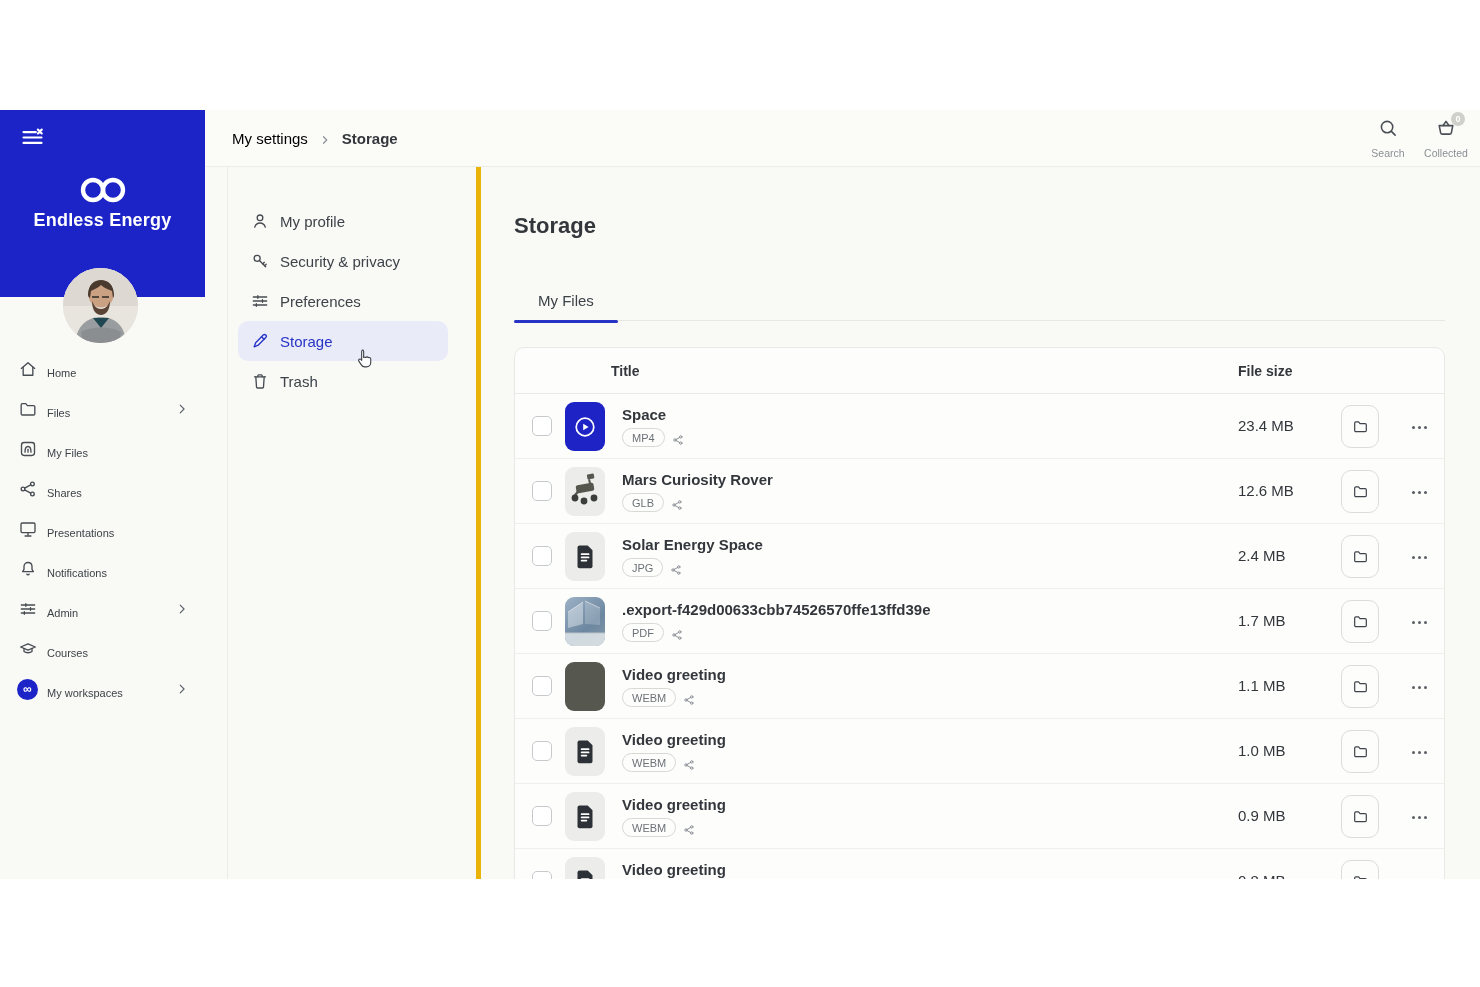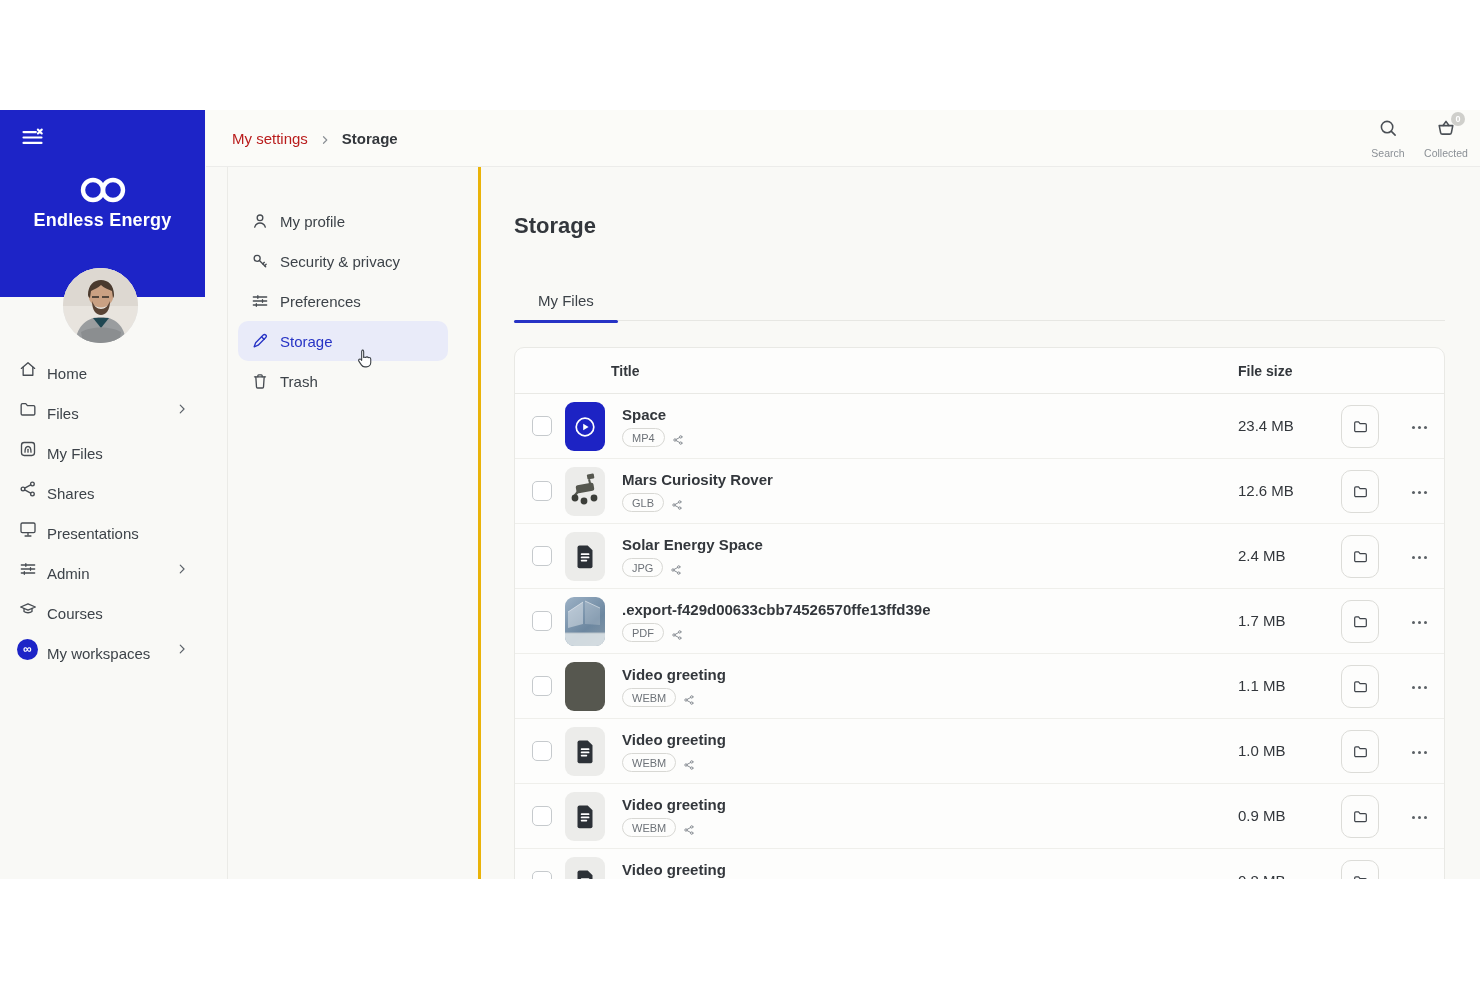--- a/index.html
+++ b/index.html
@@ -16,42 +16,42 @@
   .brand-logo { position:absolute; left:0; right:0; top:64px; height:32px; display:flex; justify-content:center; color:#fff; }
   .brand-logo svg { width:52px; height:32px; }
   .brand-name { position:absolute; left:0; right:0; top:100px; text-align:center; color:#fff; font-size:18px; font-weight:700; letter-spacing:.2px; }
   .avatar { position:absolute; left:63px; top:158px; width:75px; height:75px; border-radius:50%; overflow:hidden; background:#dfe3e6; }
   .avatar svg { width:100%; height:100%; display:block; }
 
   .side-nav { position:absolute; left:0; top:239px; width:205px; }
   .nav-item { height:40px; display:flex; align-items:center; padding:0 16px 0 18px; gap:9px; cursor:pointer; }
   .nav-item .icon { width:20px; height:20px; color:#474c52; flex:0 0 20px; }
   .nav-item .icon svg { width:100%; height:100%; }
-  .nav-item .lbl { font-size:15px; color:#3d4349;margin-top:8px; }
+  .nav-item .lbl { font-size:11px; color:#3d4349;margin-top:8px; }
   .nav-item .chev { margin-left:auto; width:14px; height:14px; color:#5c6269; display:none; }
   .nav-item .chev svg { width:100%; height:100%; }
   .nav-item .chev.show { display:block; }
   .ws-badge { width:21px; height:21px; border-radius:50%; background:#1d24c7; color:#fff; display:flex; align-items:center; justify-content:center; font-size:12px; font-weight:700; flex:0 0 21px; margin-left:-1px; }
 
   
   .topbar { position:absolute; left:206px; top:0; right:0; height:57px; background:#fbfbf8; border-bottom:1px solid #ececea; }
   .breadcrumb { position:absolute; left:26px; top:0; height:56px; display:flex; align-items:center; gap:11px; font-size:15px; }
-  .crumb { color:#b91c1c; cursor:pointer; }
+  .crumb { color:#000000; cursor:pointer; }
   .crumb.current { color:#33373c; font-weight:700; cursor:default; }
   .crumb-sep { width:12px; height:12px; color:#8b9096; }
   .crumb-sep svg { width:100%; height:100%; }
   .topbar-actions { position:absolute; right:10px; top:7px; display:flex; gap:10px; }
   .tb-action { position:relative; min-width:48px; display:flex; flex-direction:column; align-items:center; cursor:pointer; }
   .tb-action .icon { width:22px; height:22px; color:#4a4f55; position:relative; }
   .tb-action .icon svg { width:100%; height:100%; }
   .tb-action .cap { font-size:10.5px; color:#8b9096; margin-top:8px; }
   .count-badge { position:absolute; right:-8px; top:-5px; width:14px; height:14px; border-radius:50%; background:#cfcfcb; color:#fff; font-size:9px; font-weight:700; display:flex; align-items:center; justify-content:center; }
 
   
-  .settings-panel { position:absolute; left:206px; top:57px; bottom:0; width:275px; border-right:3px solid #eab308; }
+  .settings-panel { position:absolute; left:206px; top:57px; bottom:0; width:275px; border-right:5px solid #eab308; }
   .menu { padding:34px 0 0 32px; }
   .menu-item { width:210px; height:40px; border-radius:10px; display:flex; align-items:center; padding:0 12px; gap:10px; cursor:pointer; }
   .menu-item .icon { width:20px; height:20px; color:#474c52; flex:0 0 20px; }
   .menu-item .icon svg { width:100%; height:100%; }
   .menu-item .lbl { font-size:15px; color:#3d4349; }
   .menu-item.active { background:#e9ebf9; }
   .menu-item.active .lbl { color:#2733c5; font-weight:400; }
   .menu-item.active .icon { color:#2733c5; }
 
   
@@ -166,20 +166,28 @@
     <span class="icon"><svg viewBox="0 0 24 24" fill="none" stroke="currentColor" stroke-width="1.6" stroke-linecap="round" stroke-linejoin="round">
                 <rect x="3.6" y="4.8" width="16.8" height="11.6" rx="1.6"></rect>
                 <path d="M12 16.4v2.9"></path>
                 <path d="M8.5 20.4h7"></path>
               </svg></span>
     <span class="lbl">Presentations</span>
 
   </div>
           <div class="nav-item">
     <span class="icon"><svg viewBox="0 0 24 24" fill="none" stroke="currentColor" stroke-width="1.6" stroke-linecap="round" stroke-linejoin="round">
+                <path d="M12 4.2c2.8 0 4.8 2.1 4.8 4.8v3.5l1.6 2.7H5.6l1.6-2.7V9c0-2.7 2-4.8 4.8-4.8z"></path>
+                <path d="M10.6 18.2a1.6 1.6 0 0 0 2.8 0"></path>
+              </svg></span>
+    <span class="lbl">Notifications</span>
+
+  </div>
+          <div class="nav-item">
+    <span class="icon"><svg viewBox="0 0 24 24" fill="none" stroke="currentColor" stroke-width="1.6" stroke-linecap="round" stroke-linejoin="round">
                 <path d="M4 7.2h16M4 12h16M4 16.8h16"></path>
                 <path d="M9.4 5.6v3.2M15 10.4v3.2M7.6 15.2v3.2"></path>
               </svg></span>
     <span class="lbl">Admin</span>
     <span class="chev show"><svg viewBox="0 0 24 24" fill="none" stroke="currentColor" stroke-width="2" stroke-linecap="round" stroke-linejoin="round">
                 <path d="m9 5.5 6.5 6.5L9 18.5"></path>
               </svg></span>
   </div>
           <div class="nav-item">
     <span class="icon"><svg viewBox="0 0 24 24" fill="none" stroke="currentColor" stroke-width="1.6" stroke-linecap="round" stroke-linejoin="round">

